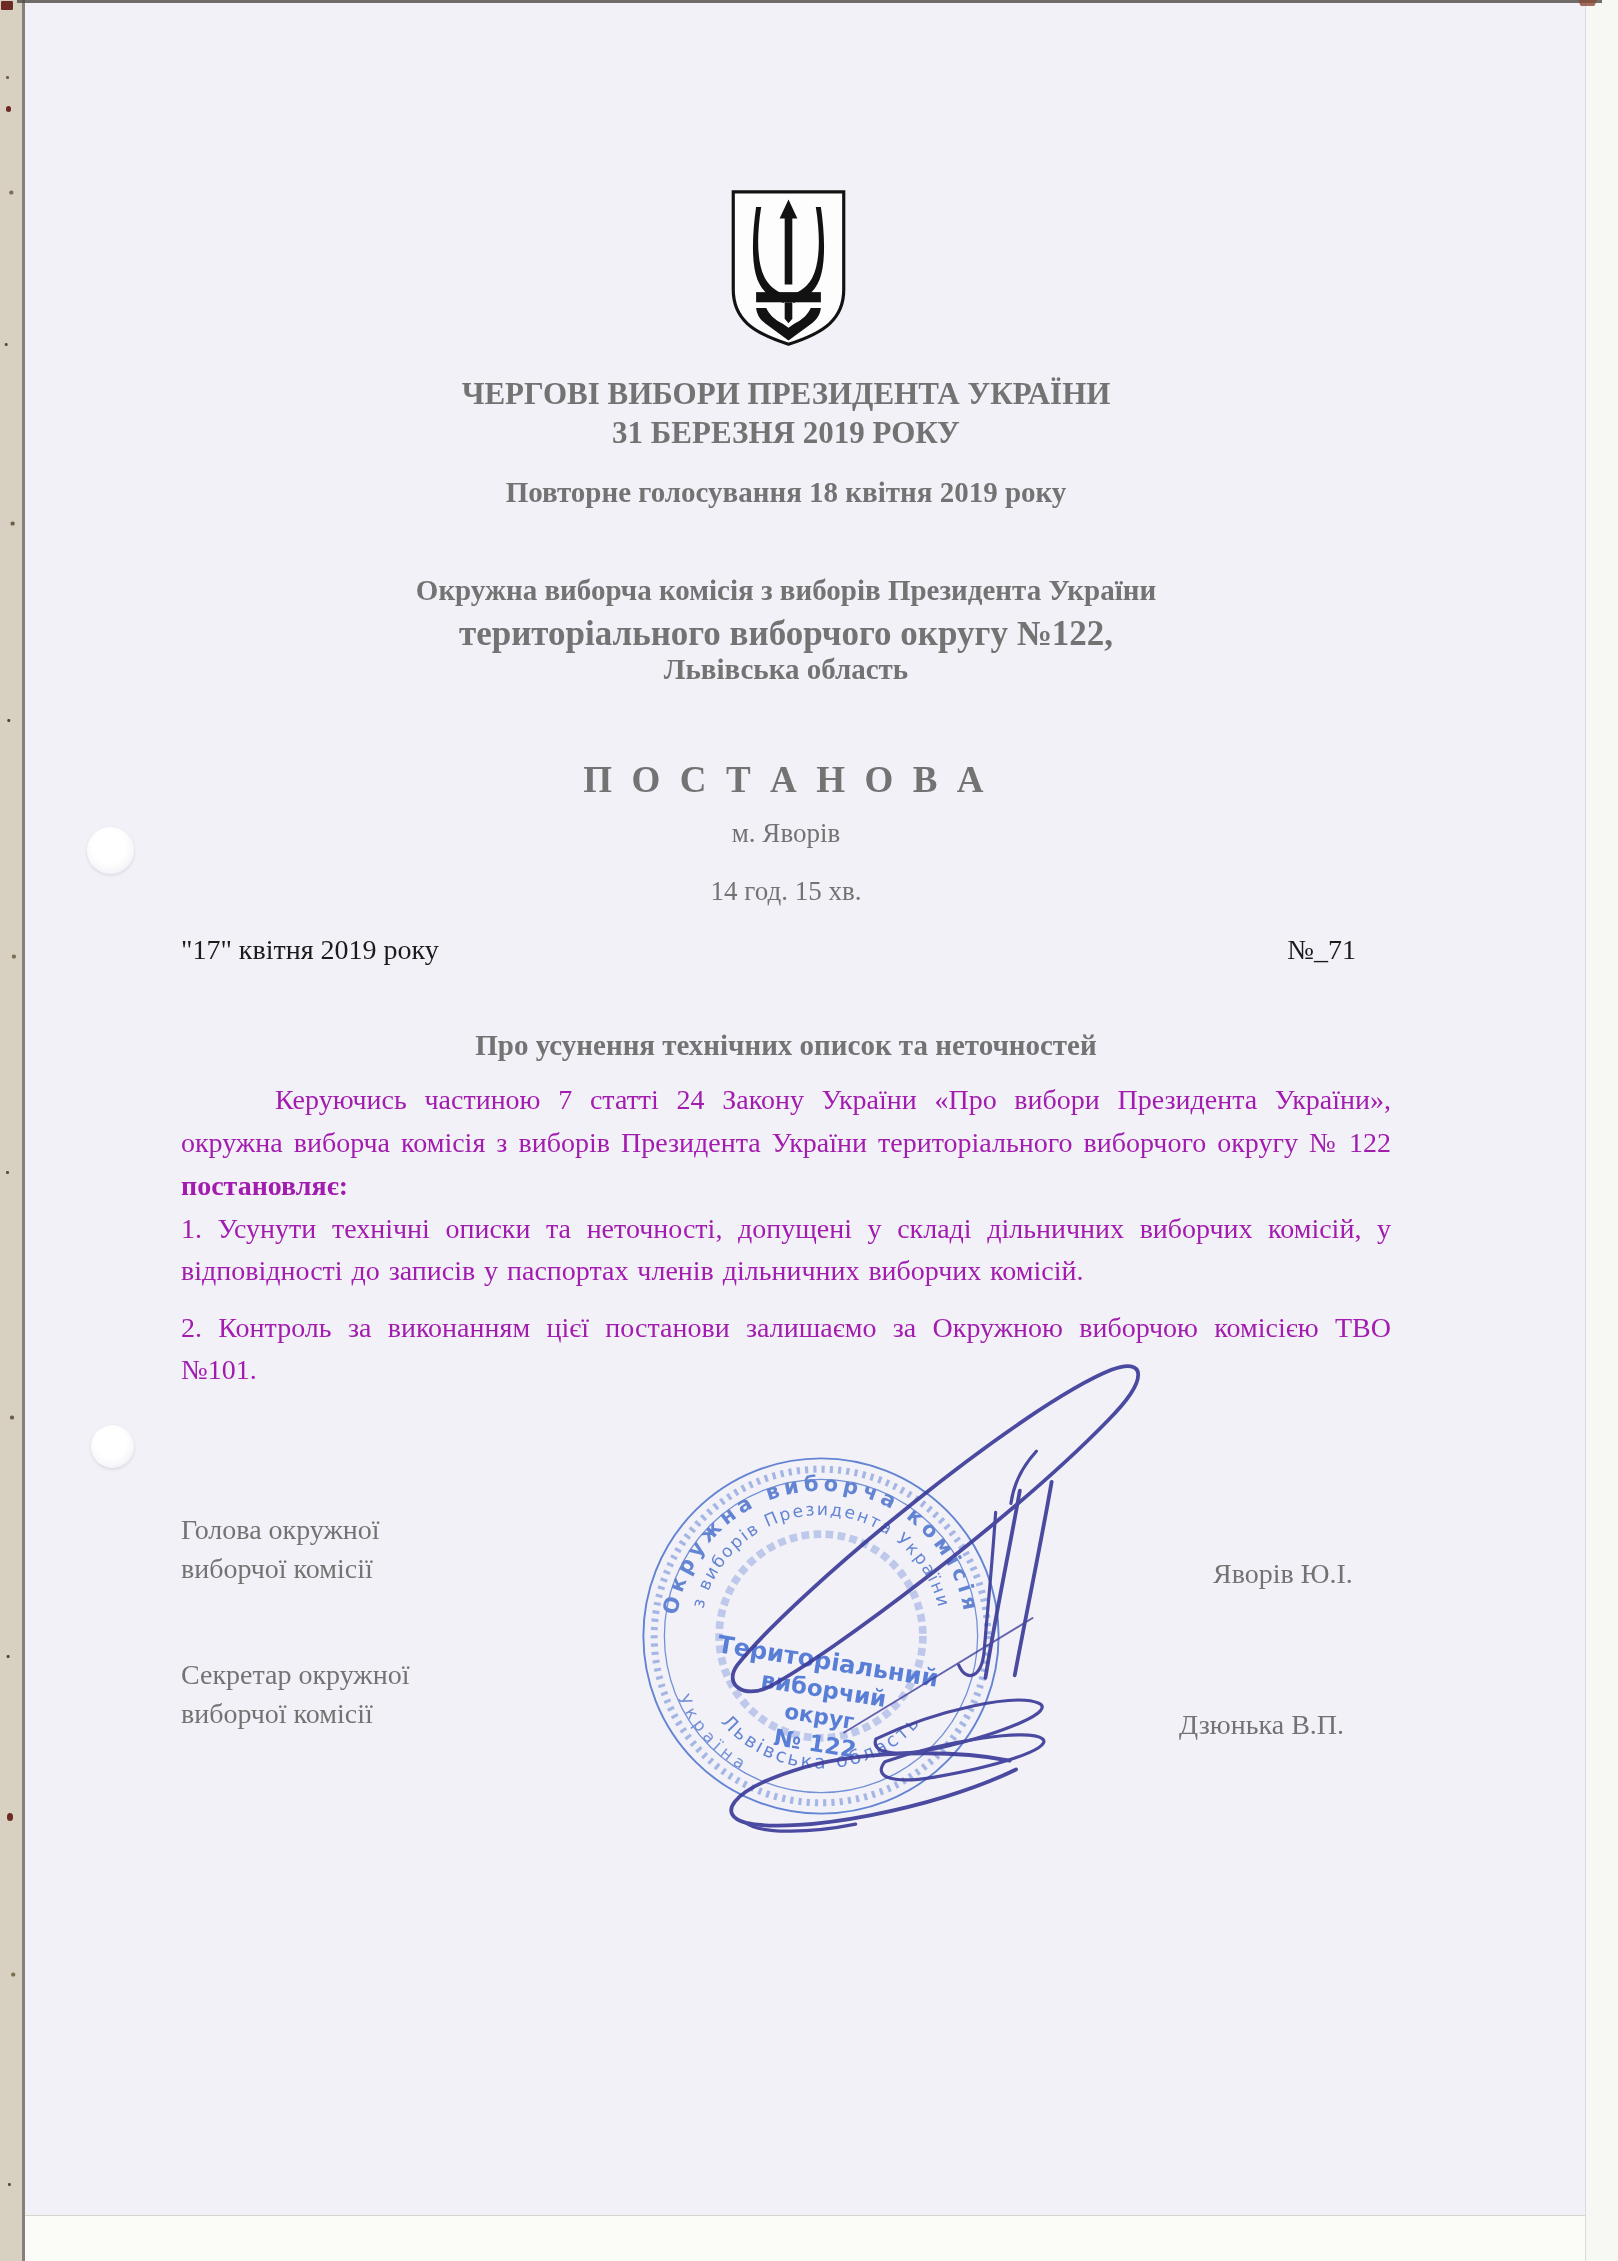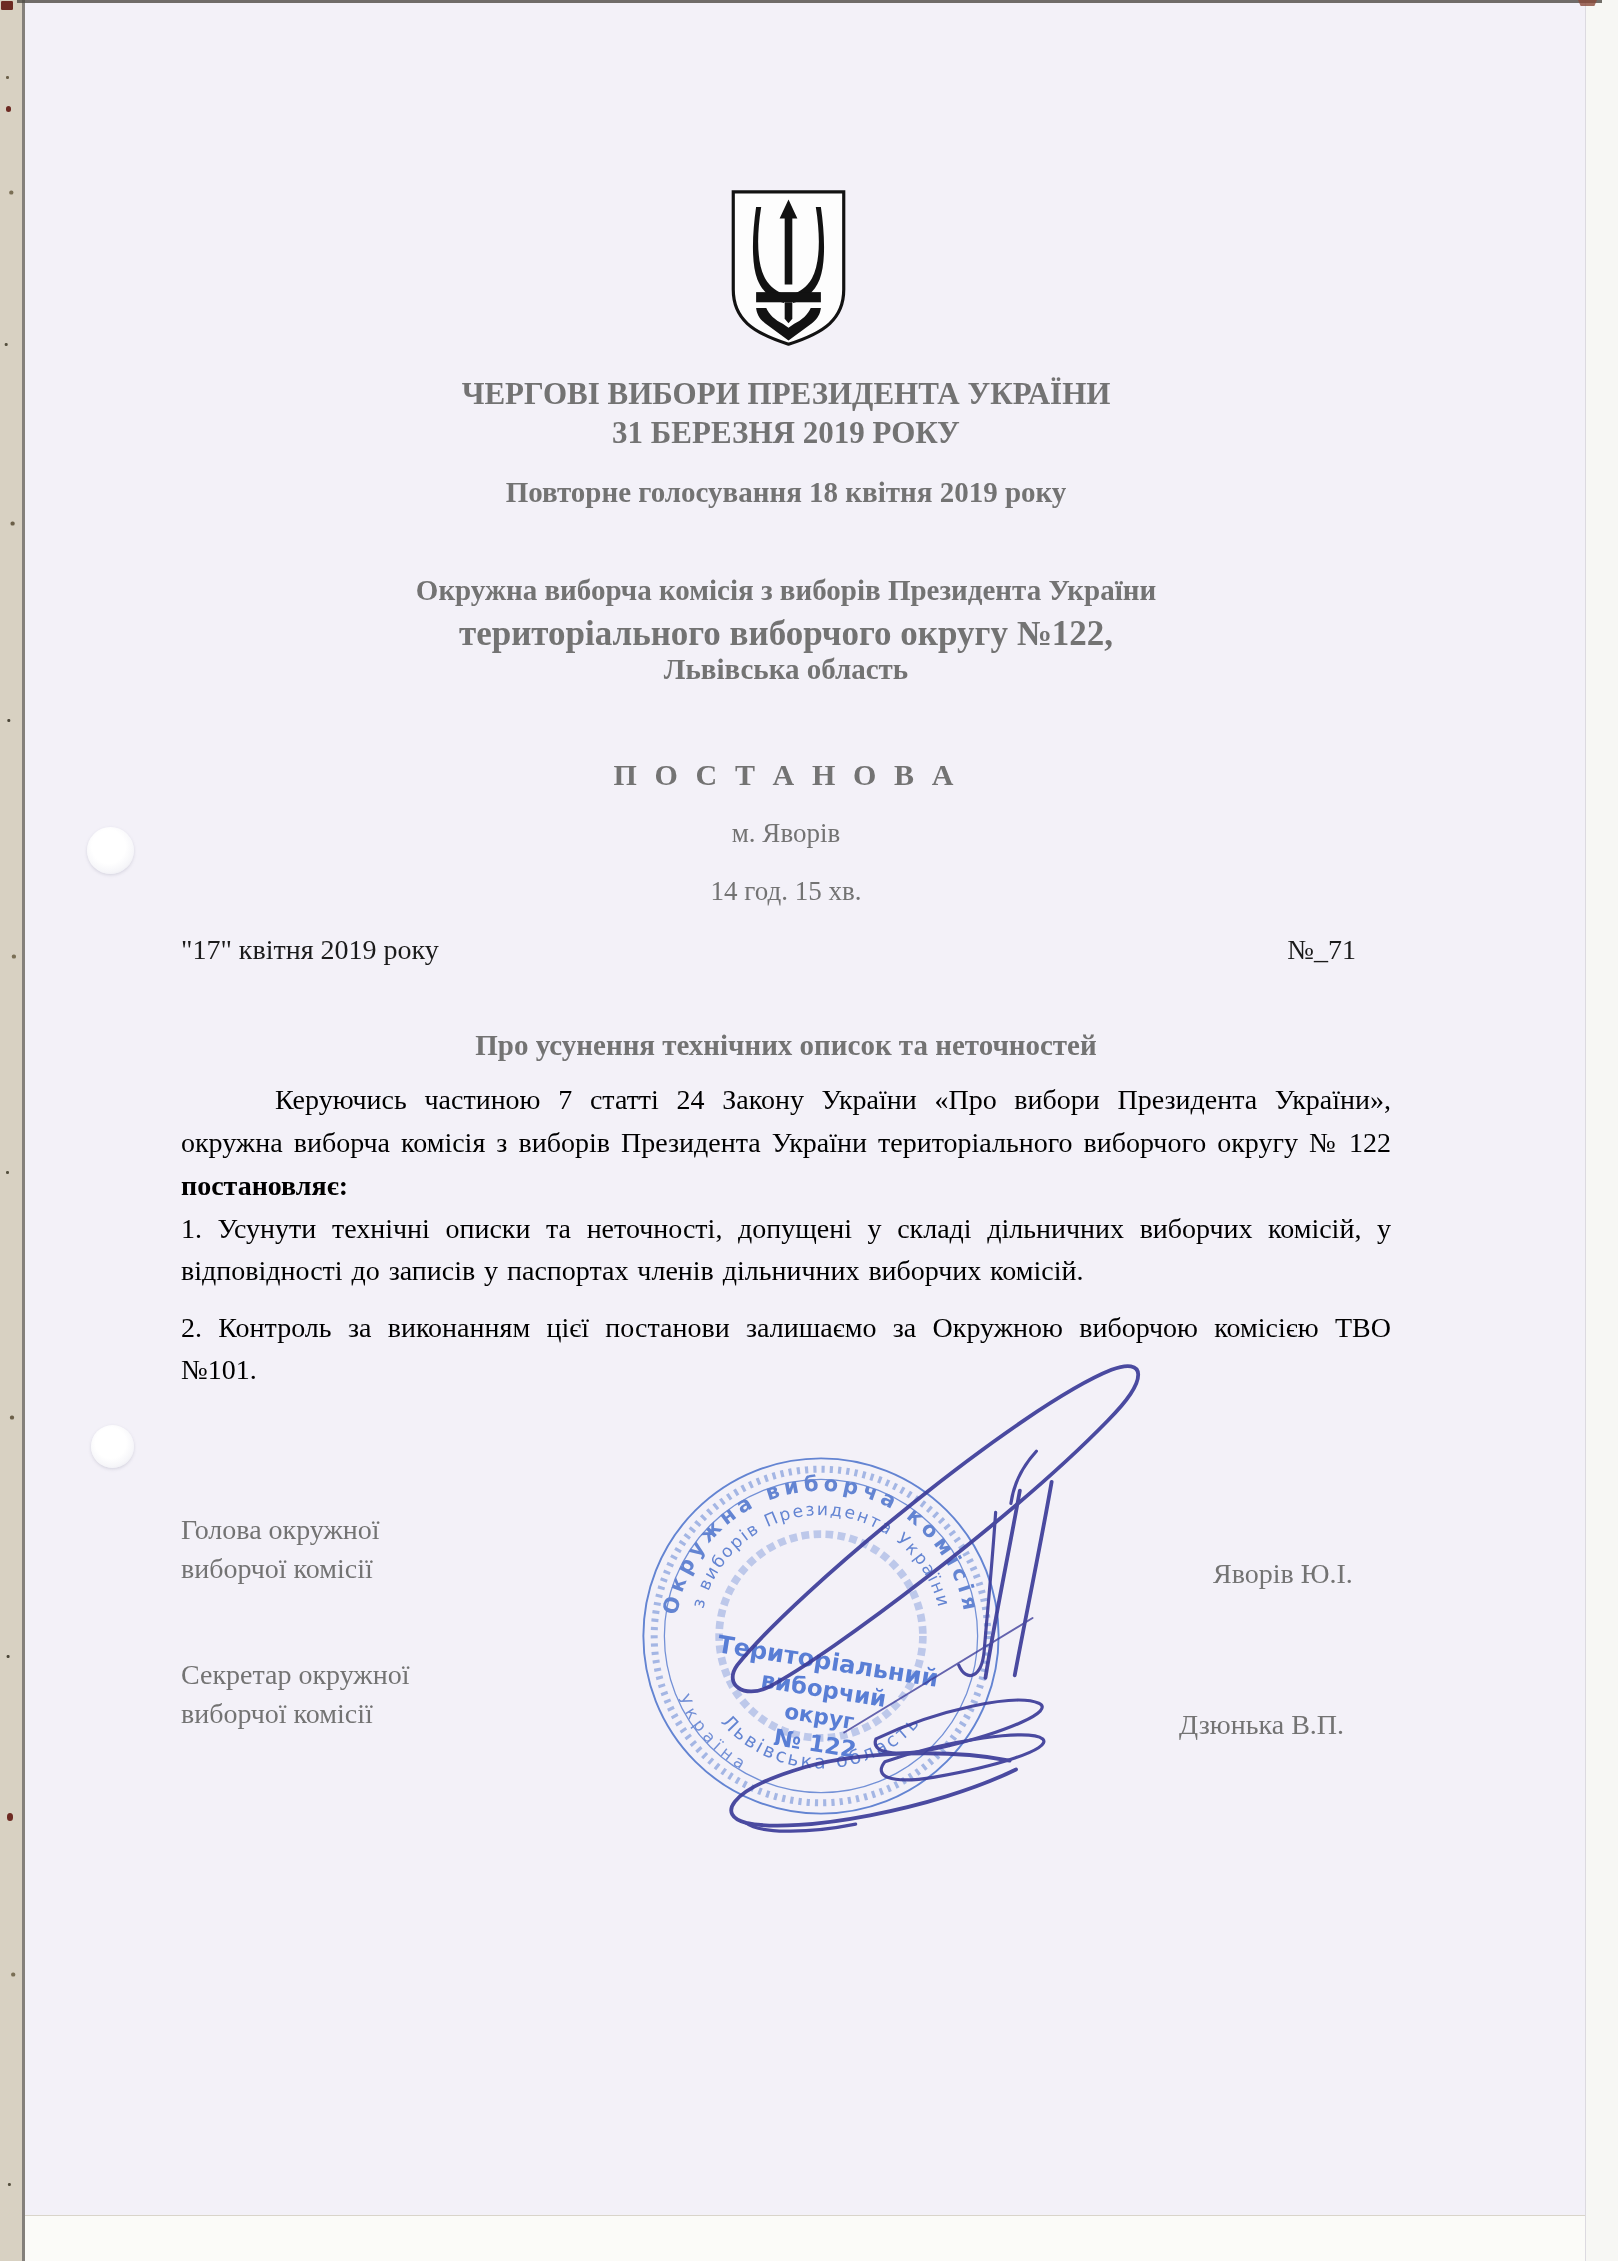--- a/index.html
+++ b/index.html
@@ -25,21 +25,21 @@
     clip-path:polygon(0 0,100% 0,85% 100%,15% 100%);opacity:.8;}
   .hole{position:absolute;border-radius:50%;
     background:radial-gradient(circle at 46% 42%, #ffffff 45%, #f6f6f9 68%, #e2e2ea 92%, #ececf1 100%);
     box-shadow:0 1.3px 3.2px rgba(110,110,135,.22);}
   .hole1{left:87px;top:827px;width:47px;height:47px;}
   .hole2{left:91px;top:1425px;width:43px;height:43px;}
   
   .t{position:absolute;color:#737373;white-space:nowrap;}
   .center{left:181px;width:1210px;text-align:center;}
   .b{font-weight:700;}
-  .para{position:absolute;left:181px;width:1210px;color:#000000;font-size:28px;line-height:43px;
+  .para{position:absolute;left:181px;width:1210px;color:#a21caf;font-size:28px;line-height:43px;
         text-align:justify;white-space:normal;word-spacing:1.9px;}
   .daterow{position:absolute;left:181px;top:934px;width:1175px;display:flex;
            justify-content:space-between;font-size:28px;color:#1b1b1b;}
   .stamp{position:absolute;left:630px;top:1445px;width:382px;height:382px;opacity:.85;}
   .ink{position:absolute;left:662px;top:1324px;width:624px;height:560px;opacity:.92;}
   .emblem{position:absolute;left:728px;top:188px;width:121px;height:160px;}
 </style>
 </head>
 <body>
 
@@ -71,21 +71,21 @@
   </svg>
 
   <div class="t center b" style="top:376px;font-size:31px;">ЧЕРГОВІ ВИБОРИ ПРЕЗИДЕНТА УКРАЇНИ</div>
   <div class="t center b" style="top:415px;font-size:31px;">31 БЕРЕЗНЯ 2019 РОКУ</div>
   <div class="t center b" style="top:476px;font-size:29px;">Повторне голосування 18 квітня 2019 року</div>
 
   <div class="t center b" style="top:574px;font-size:29px;">Окружна виборча комісія з виборів Президента України</div>
   <div class="t center b" style="top:614px;font-size:35px;">територіального виборчого округу №122,</div>
   <div class="t center b" style="top:653px;font-size:29px;">Львівська область</div>
 
-  <div class="t center b" style="top:758px;font-size:30px;letter-spacing:5.1px;">П О С Т А Н О В А</div>
+  <div class="t center b" style="top:758px;font-size:37px;letter-spacing:5.1px;">П О С Т А Н О В А</div>
   <div class="t center" style="top:818px;font-size:27px;">м. Яворів</div>
   <div class="t center" style="top:876px;font-size:27px;">14 год. 15 хв.</div>
 
   <div class="daterow">
     <span>"17" квітня 2019 року</span>
     <span>№_71</span>
   </div>
 
   <div class="t center b" style="top:1029px;font-size:29px;">Про усунення технічних описок та неточностей</div>
 

